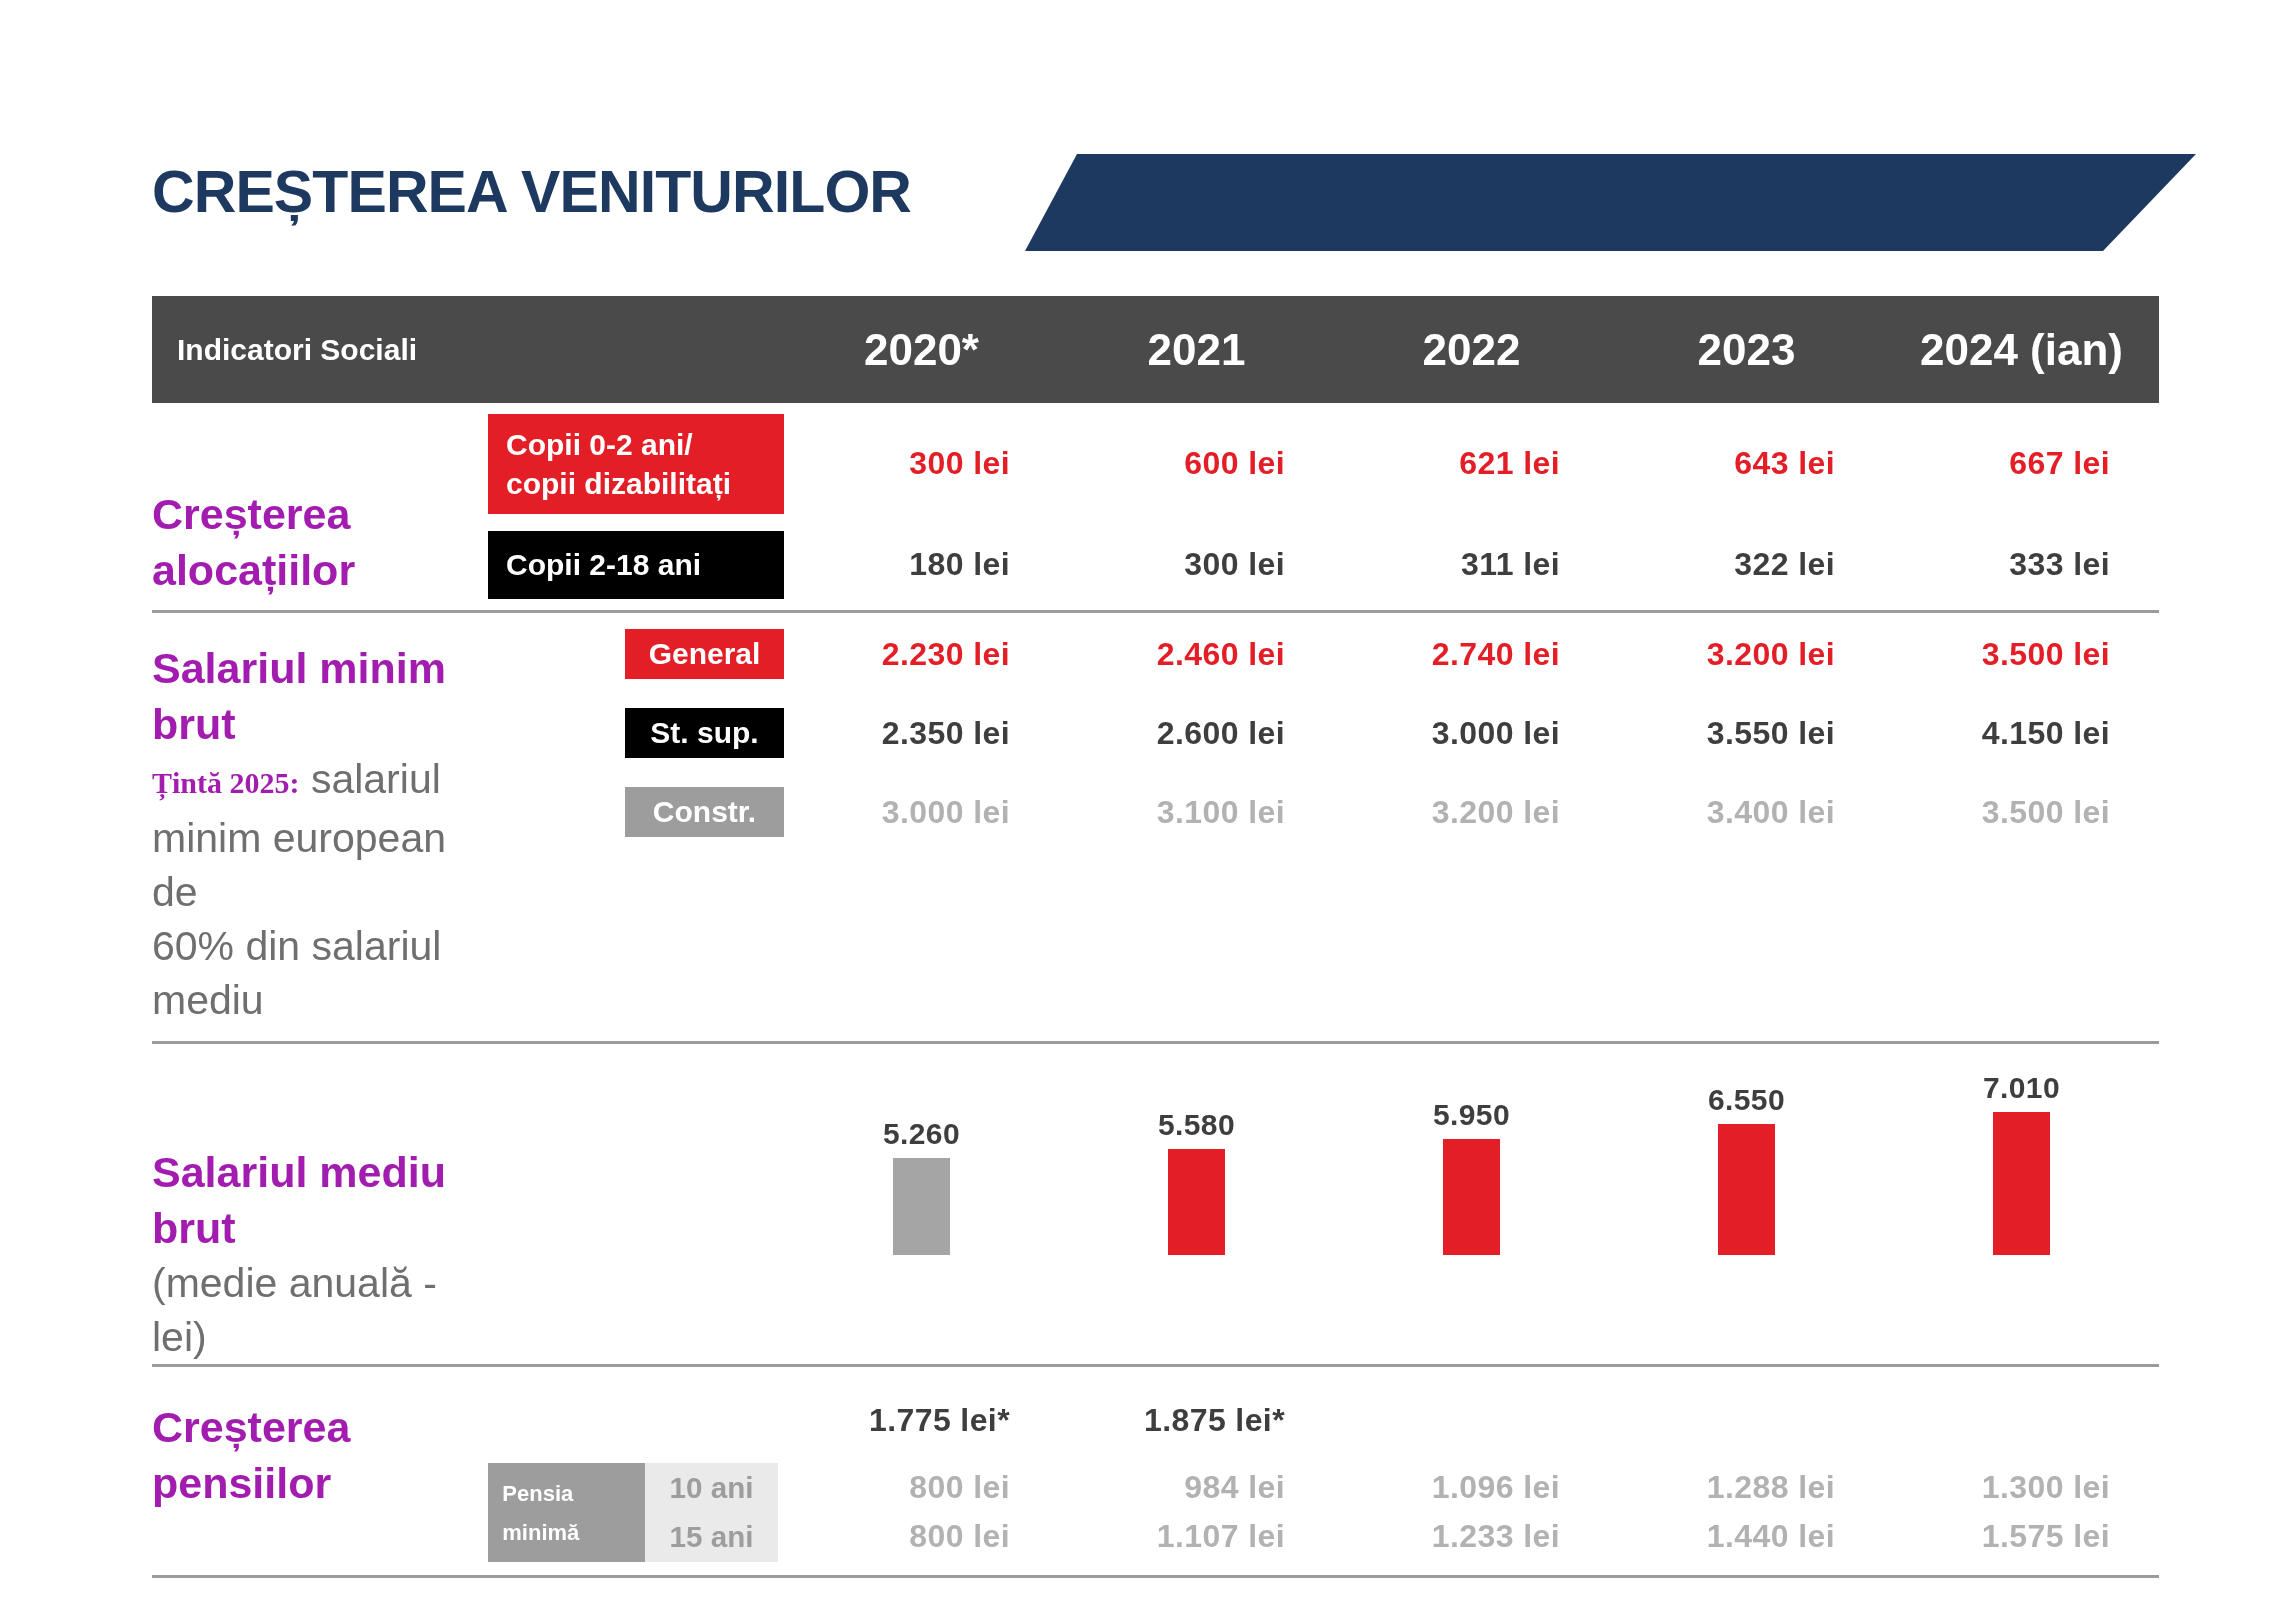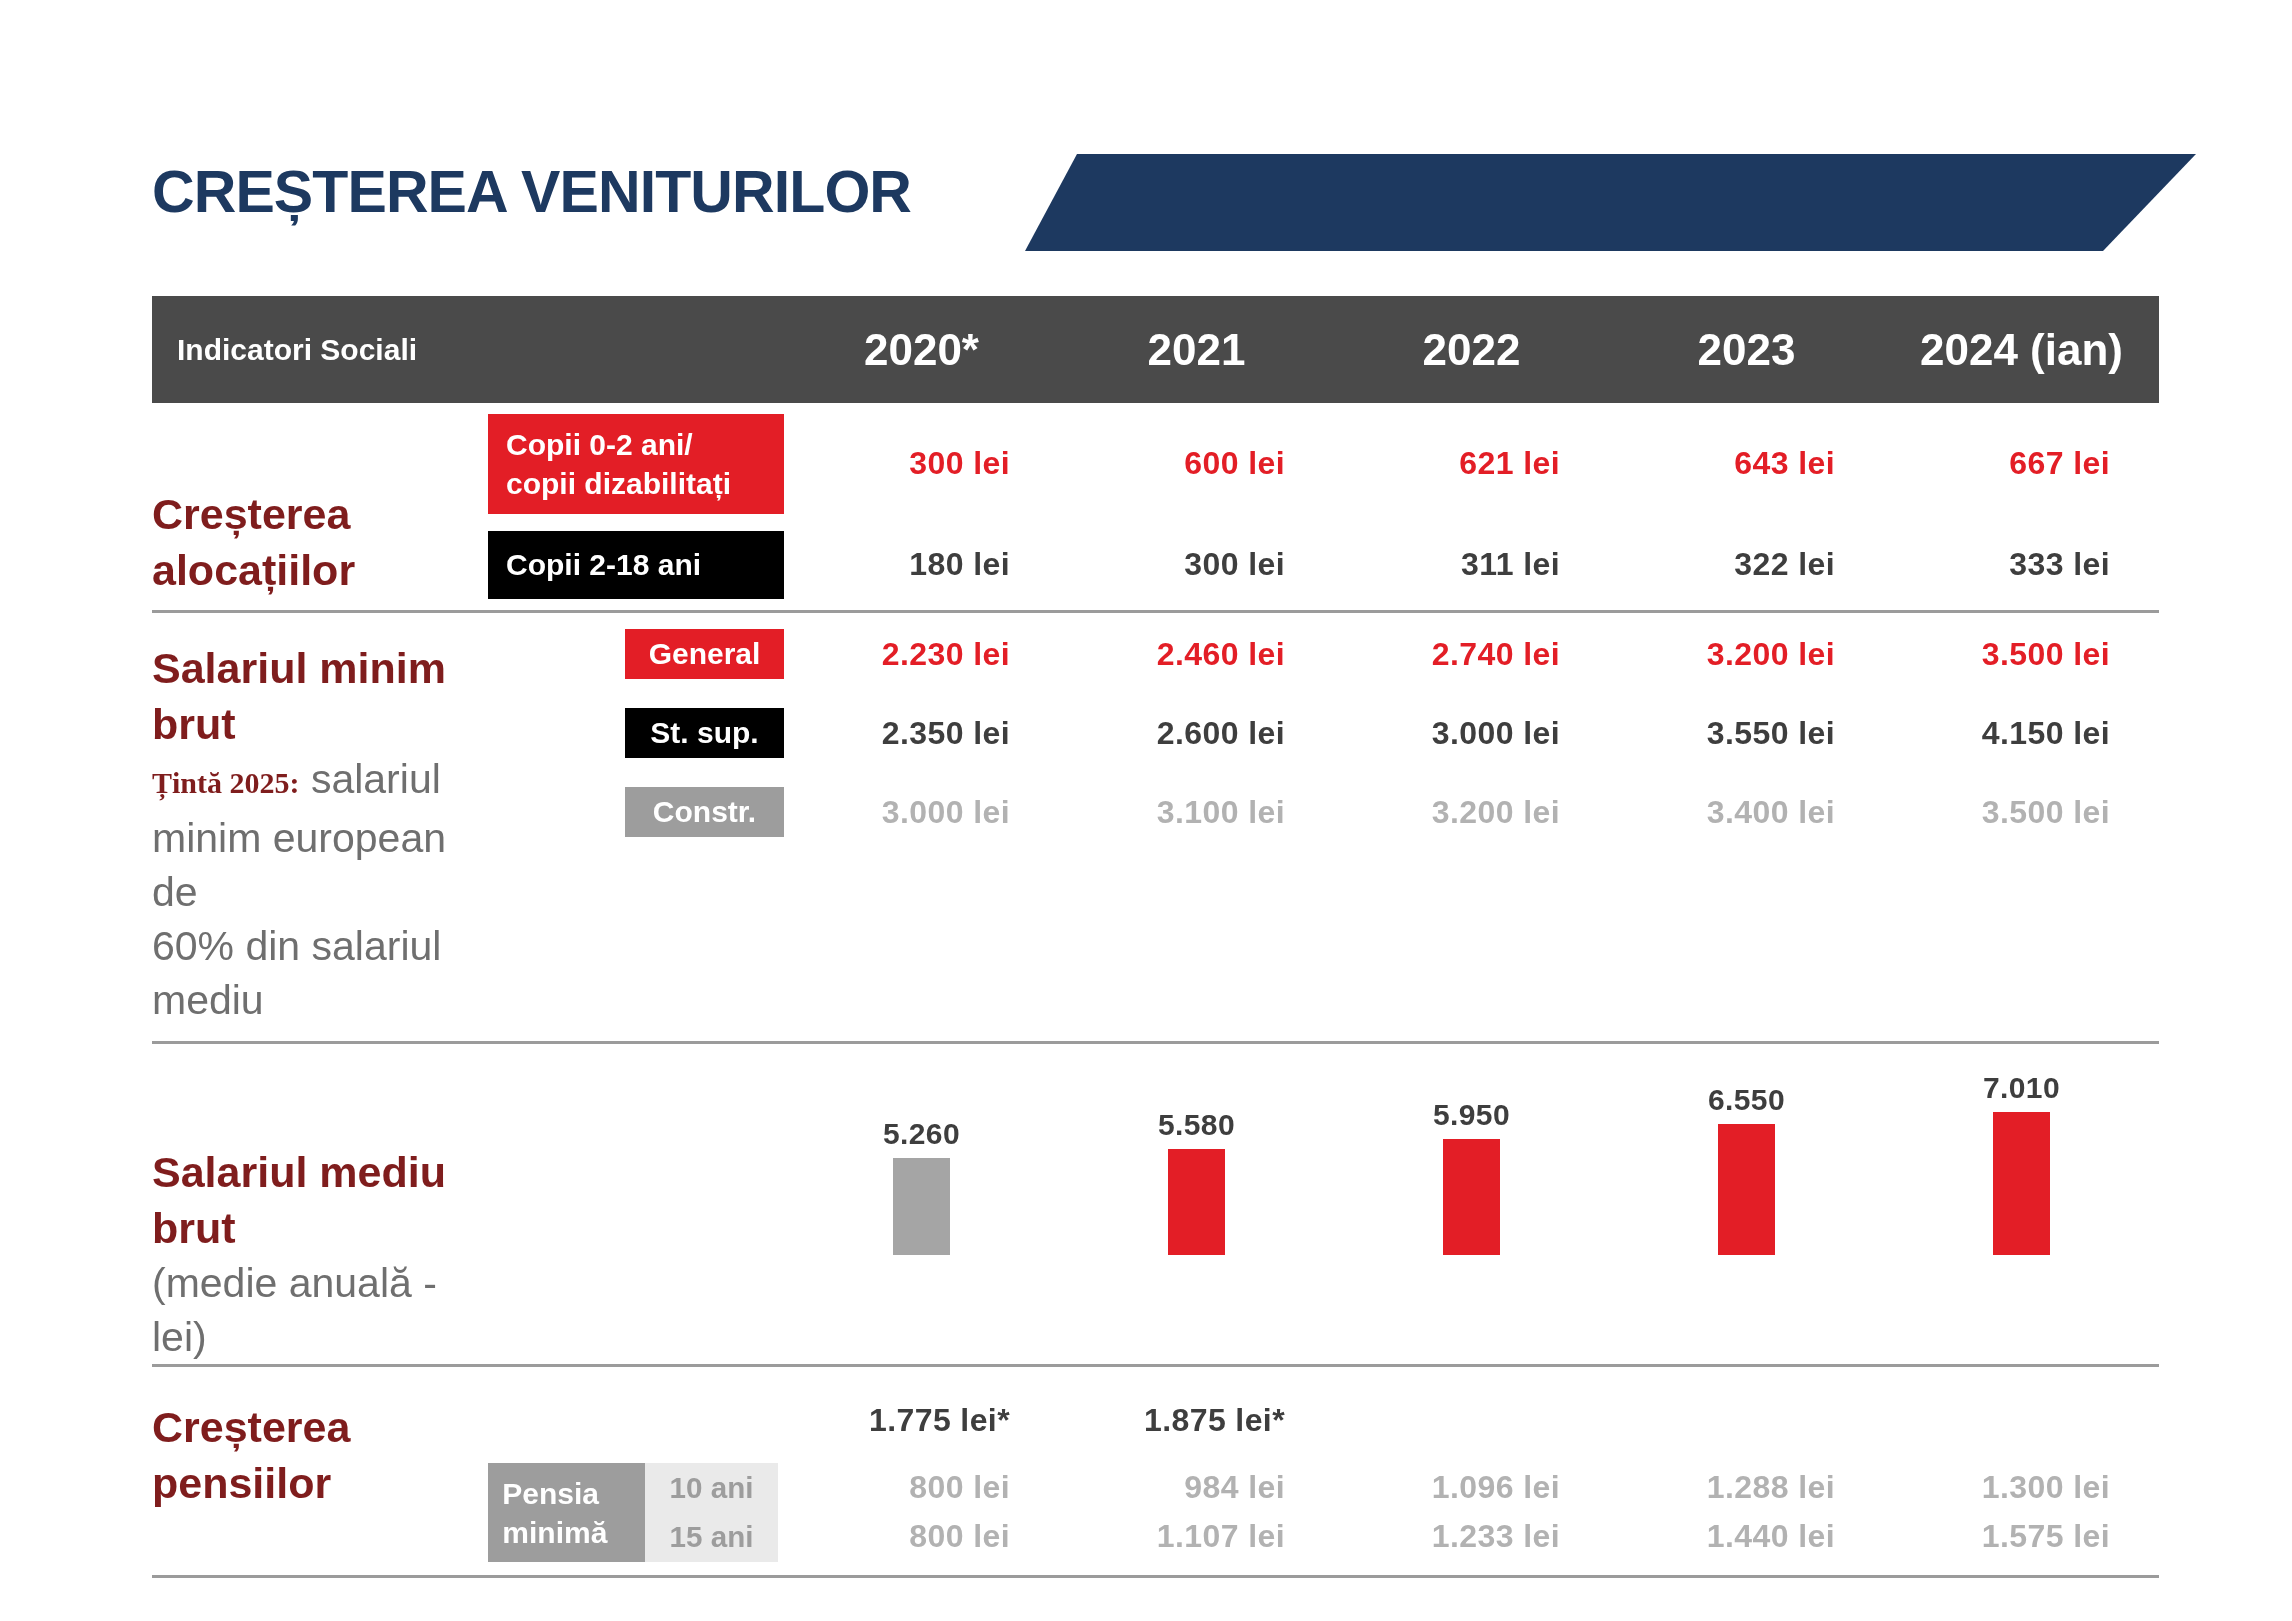--- a/index.html
+++ b/index.html
@@ -17,21 +17,21 @@
   .content{position:absolute;left:152px;top:296px;width:2007px;}
 
   .header-bar{display:flex;align-items:center;height:107px;background:#4a4a4a;}
   .h-label{width:632px;box-sizing:border-box;padding-left:25px;color:#fff;font-weight:bold;font-size:30px;}
   .hcell{width:275px;flex:none;text-align:center;color:#fff;font-weight:bold;font-size:44px;}
 
   .sec{display:flex;border-bottom:3.6px solid #9b9b9b;}
   .sec-label{width:336px;flex:none;box-sizing:border-box;}
   .rows{flex:1;}
 
-  .lbl-bold{font-size:43px;font-weight:bold;color:#7f1d1d;line-height:56px;}
+  .lbl-bold{font-size:43px;font-weight:bold;color:#a21caf;line-height:56px;}
   .lbl-reg{font-size:41px;font-weight:normal;color:#6f6f6f;line-height:54px;}
 
   .trow{display:flex;align-items:center;}
   .cell-badge{width:296px;flex:none;display:flex;align-items:flex-start;}
   .cell-badge.right{justify-content:flex-end;}
   .val{width:275px;flex:none;text-align:right;box-sizing:border-box;padding-right:49px;
        font-weight:bold;font-size:32px;letter-spacing:0.4px;white-space:nowrap;}
   .c-red{color:#e31e26;}
   .c-dark{color:#3e3e3e;}
   .c-gray{color:#b2b2b2;}
@@ -65,21 +65,21 @@
   .chart-col{width:275px;flex:none;display:flex;flex-direction:column;align-items:center;justify-content:flex-end;}
   .bar{width:57px;}
   .bar-label{font-weight:bold;font-size:30px;color:#3e3e3e;margin-bottom:7.2px;letter-spacing:0.4px;}
 
   
   .s4{padding-bottom:12.5px;}
   .s4 .sec-label{padding-top:32px;}
   .row-p1{height:39px;margin-top:34px;}
   .row-pm{margin-top:23px;}
   .pm{display:flex;height:99px;}
-  .pm-left{width:157px;background:#9d9d9d;color:#fff;font-weight:bold;font-size:30px;
+  .pm-left{width:157px;background:#9d9d9d;color:#fff;font-weight:bold;font-size:22px;
            display:flex;flex-direction:column;justify-content:center;padding-left:14.3px;
            box-sizing:border-box;line-height:39px;}
   .pm-right{width:133px;background:#eaeaea;display:flex;flex-direction:column;}
   .pm-right .ani{height:49px;display:flex;align-items:center;justify-content:center;
                  color:#9d9d9d;font-weight:bold;font-size:29.6px;}
   .minirows{flex:1;}
   .minirows .trow{height:49px;}
 </style>
 </head>
 <body>

